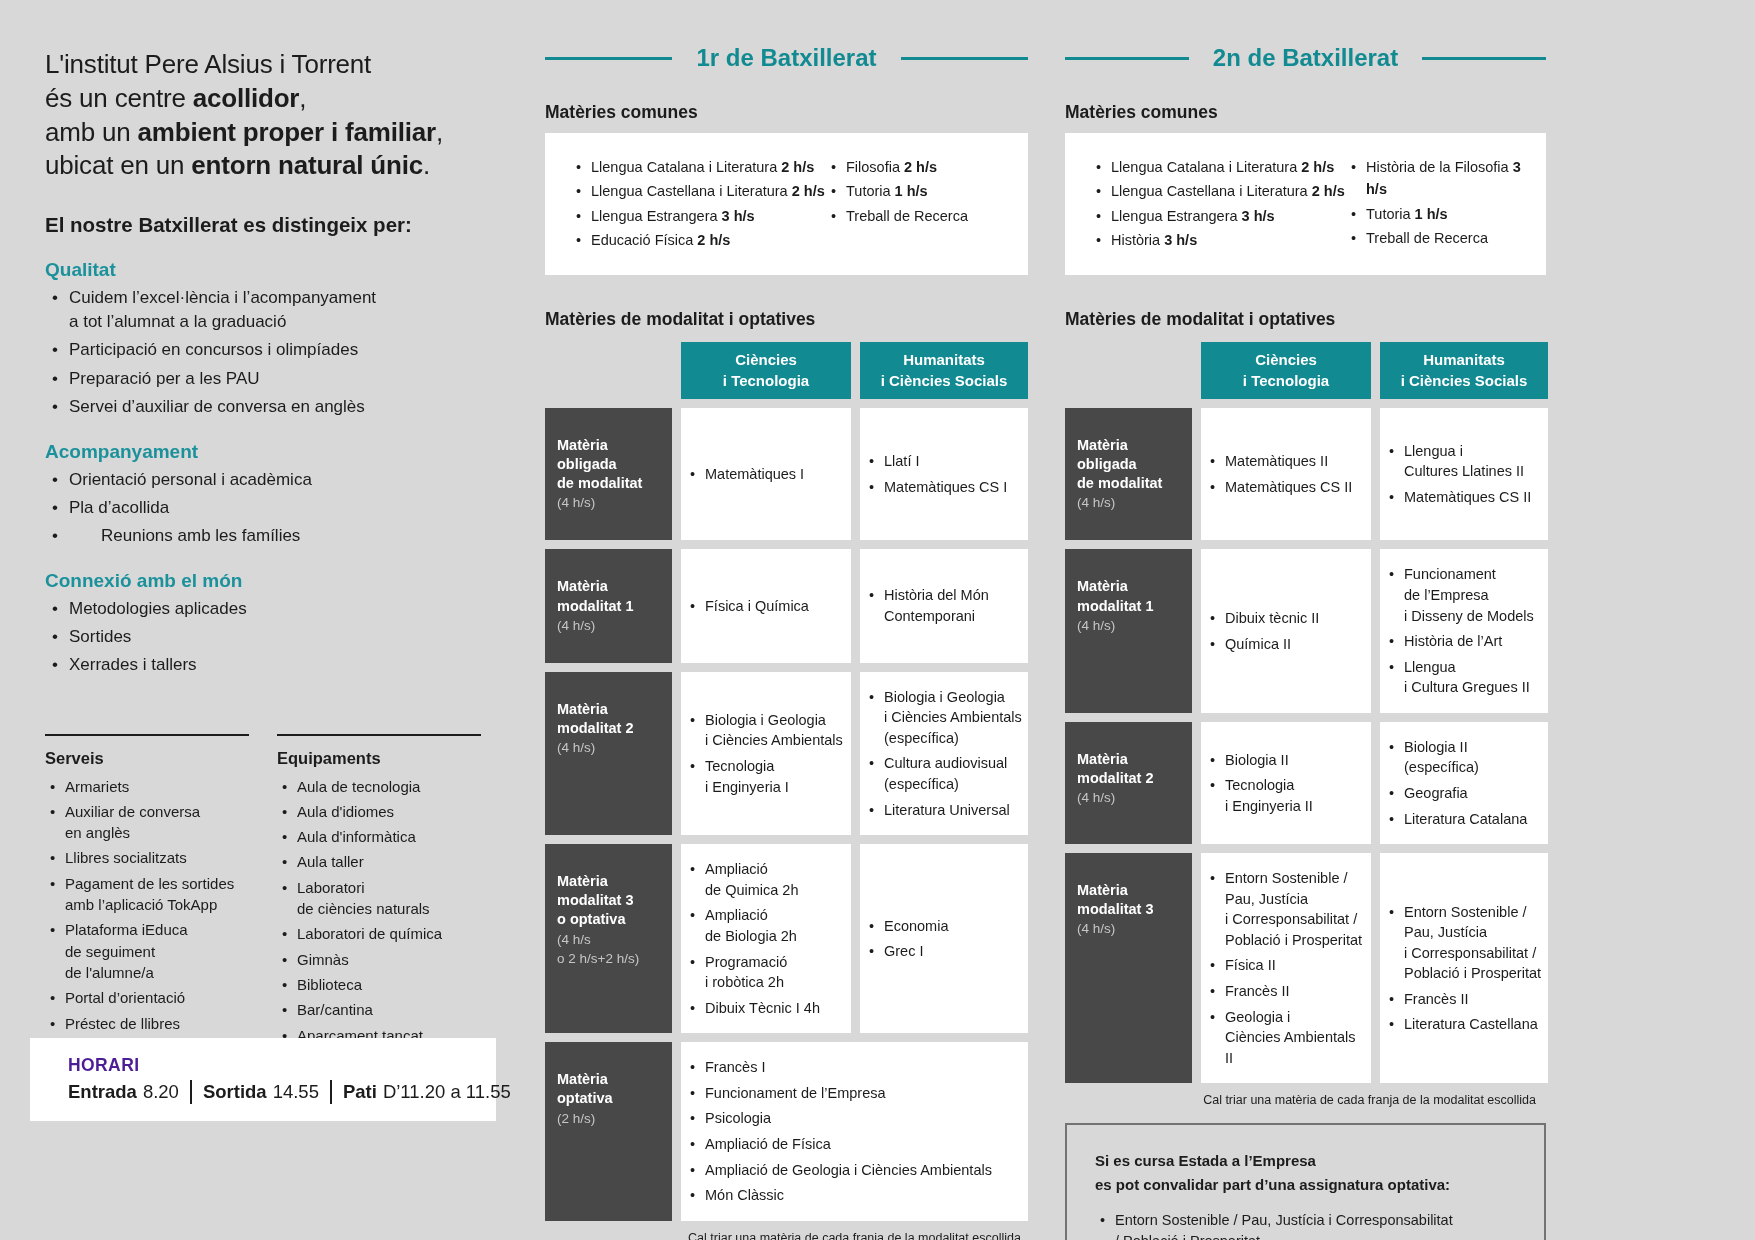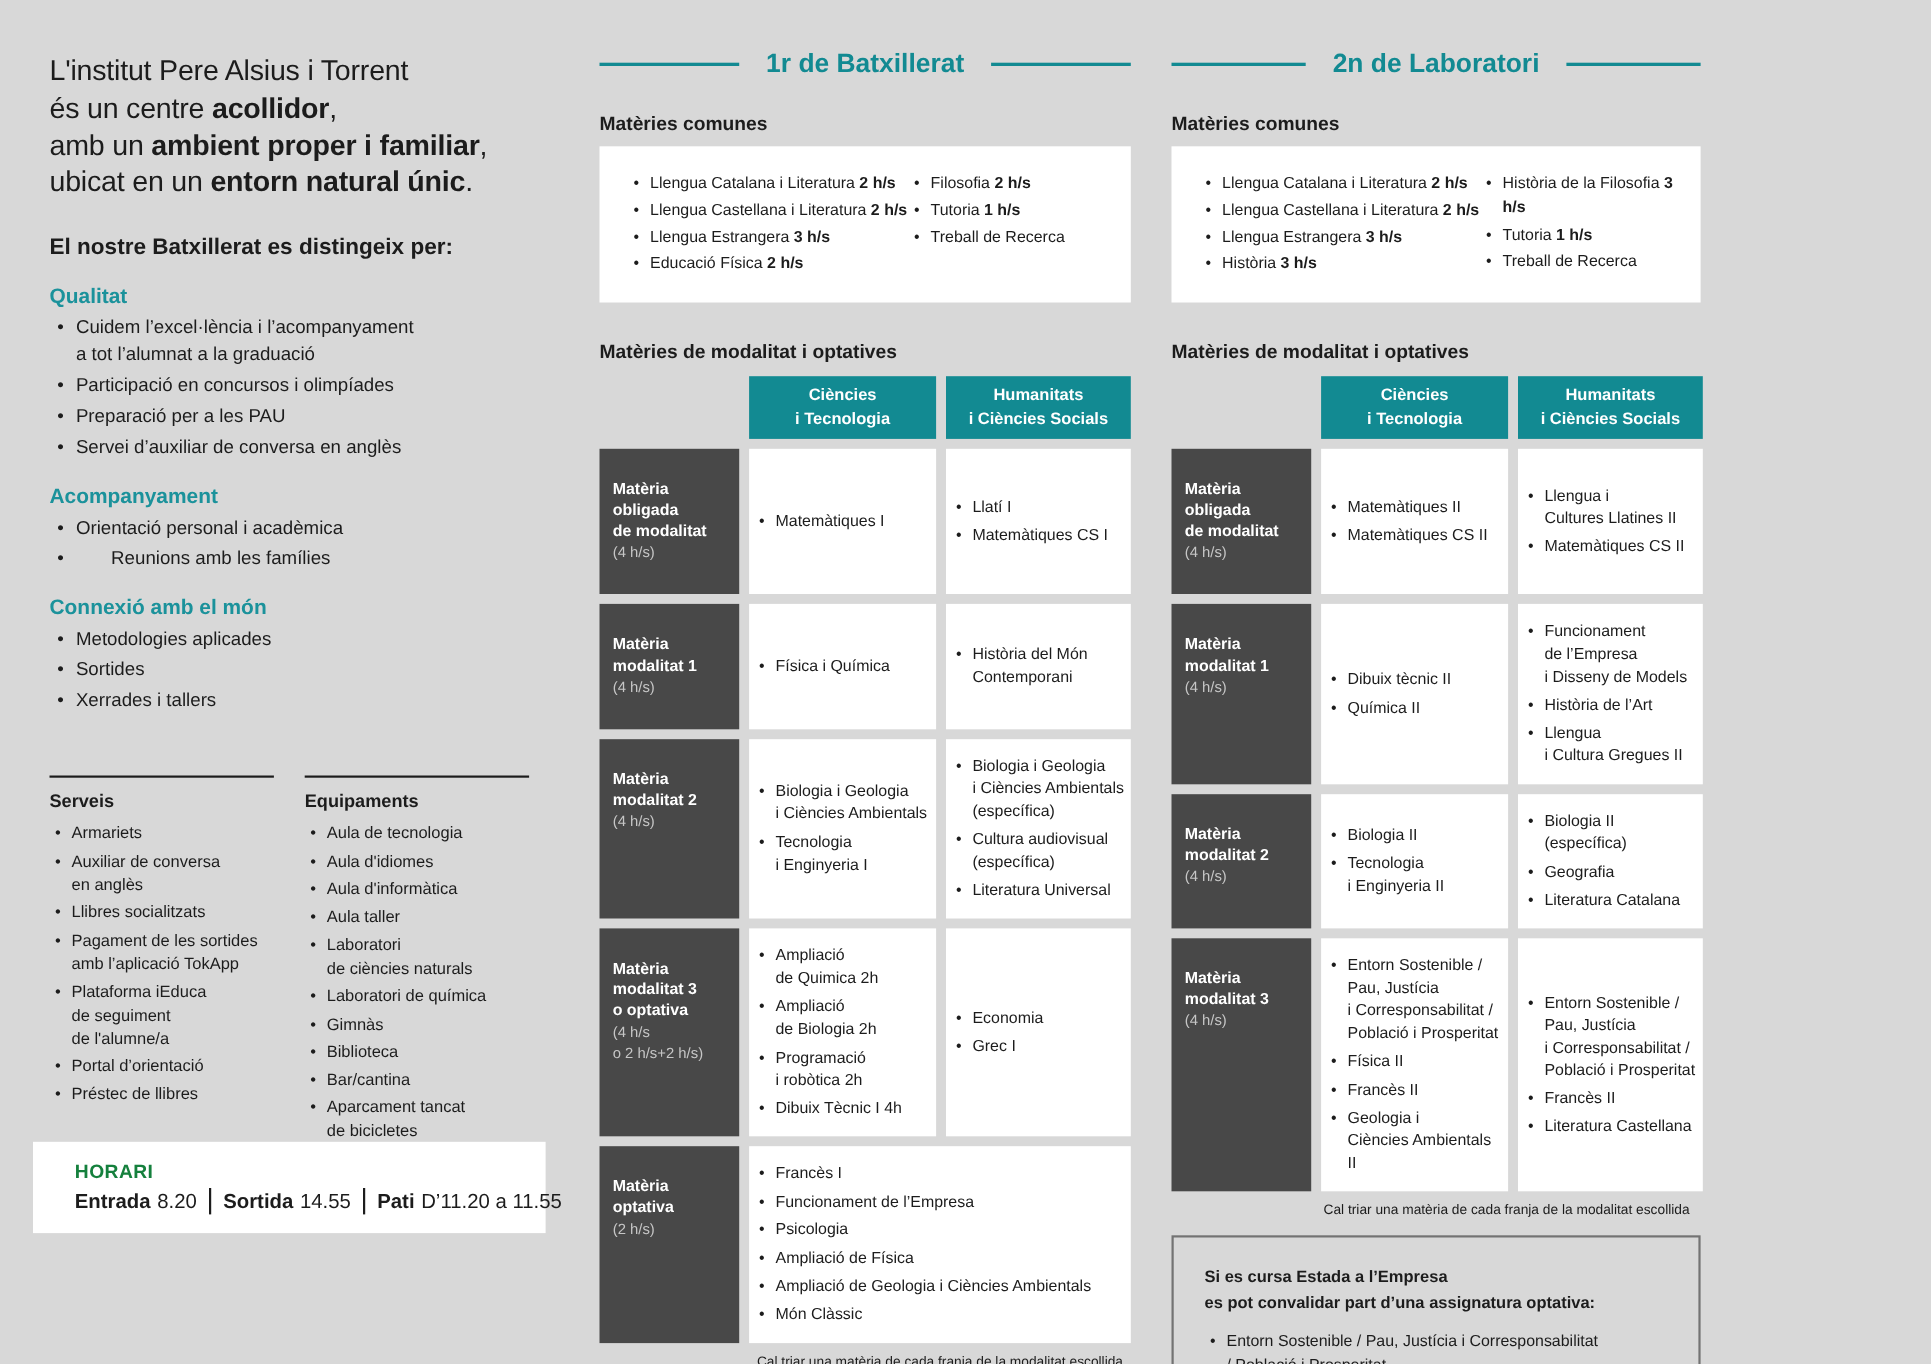--- a/index.html
+++ b/index.html
@@ -24,21 +24,21 @@
 
   .sv-eq{display:flex;gap:28px;margin-top:56px;}
   .sv-eq .colm{width:204px;}
   .toprule{height:2px;background:#1c1c1c;margin-bottom:12px;}
   .colm h4{font-size:16.5px;margin:13px 0 8px;font-weight:bold;}
   .slist li{position:relative;padding-left:20px;font-size:15px;line-height:1.42;margin:4px 0;white-space:pre-line;}
   .slist li::before{content:"\2022";position:absolute;left:5px;}
 
   .horari{position:absolute;left:-15px;top:1038px;width:466px;background:#ffffff;
     display:flex;align-items:center;gap:16px;padding:17px 10px 17px 22px;box-sizing:border-box;}
-  .h-title{color:#15803d;font-weight:bold;font-size:17.5px;letter-spacing:.4px;margin-bottom:4px;}
+  .h-title{color:#4c1d95;font-weight:bold;font-size:17.5px;letter-spacing:.4px;margin-bottom:4px;}
   .h-line{font-size:18.5px;display:flex;align-items:center;white-space:nowrap;}
   .h-line b{margin-right:6px;}
   .vbar{width:2px;height:24px;background:#1c1c1c;margin:0 11px;display:inline-block;}
 
   
   .course-head{display:flex;align-items:center;gap:24px;margin-top:44px;}
   .course-head .rule{flex:1;height:3px;background:#128a92;}
   .course-head h1{margin:0;font-size:24px;color:#128a92;white-space:nowrap;font-weight:bold;}
 
   .sec-title{font-size:17.5px;font-weight:bold;margin:30px 0 10px;}
@@ -89,20 +89,21 @@
 a tot l’alumnat a la graduació</span></li>
         <li><span style="white-space: pre-line;">Participació en concursos i olimpíades</span></li>
         <li><span style="white-space: pre-line;">Preparació per a les PAU</span></li>
         <li><span style="white-space: pre-line;">Servei d’auxiliar de conversa en anglès</span></li>
       </ul>
   </div>
   <div>
     <h3 class="teal">Acompanyament</h3>
     <ul class="blist">
         <li><span style="white-space: pre-line;">Orientació personal i acadèmica</span></li>
+        <li><span style="white-space: pre-line;">Pla d’acollida</span></li>
         <li><span style="white-space: pre-line; margin-left: 32px;">Reunions amb les famílies</span></li>
       </ul>
   </div>
   <div>
     <h3 class="teal">Connexió amb el món</h3>
     <ul class="blist">
         <li><span style="white-space: pre-line;">Metodologies aplicades</span></li>
         <li><span style="white-space: pre-line;">Sortides</span></li>
         <li><span style="white-space: pre-line;">Xerrades i tallers</span></li>
       </ul>
@@ -280,21 +281,21 @@
           <li><span style="white-space: pre-line;">Món Clàssic</span></li>
         </ul>
       </div>
   </div>
   <div class="footnote fn-center">Cal triar una matèria de cada franja de la modalitat escollida</div>
 </div>
 
 <div class="col right-col">
   <div class="course-head">
     <span class="rule"></span>
-    <h1>2n de Laboratori</h1>
+    <h1>2n de Batxillerat</h1>
     <span class="rule"></span>
   </div>
 
   <h3 class="sec-title">Matèries comunes</h3>
   <div class="comunes">
     <ul class="c1">
         <li><span>Llengua Catalana i Literatura</span><span class="hrs">2 h/s</span></li>
         <li><span>Llengua Castellana i Literatura</span><span class="hrs">2 h/s</span></li>
         <li><span>Llengua Estrangera</span><span class="hrs">3 h/s</span></li>
         <li><span>Història</span><span class="hrs">3 h/s</span></li>

